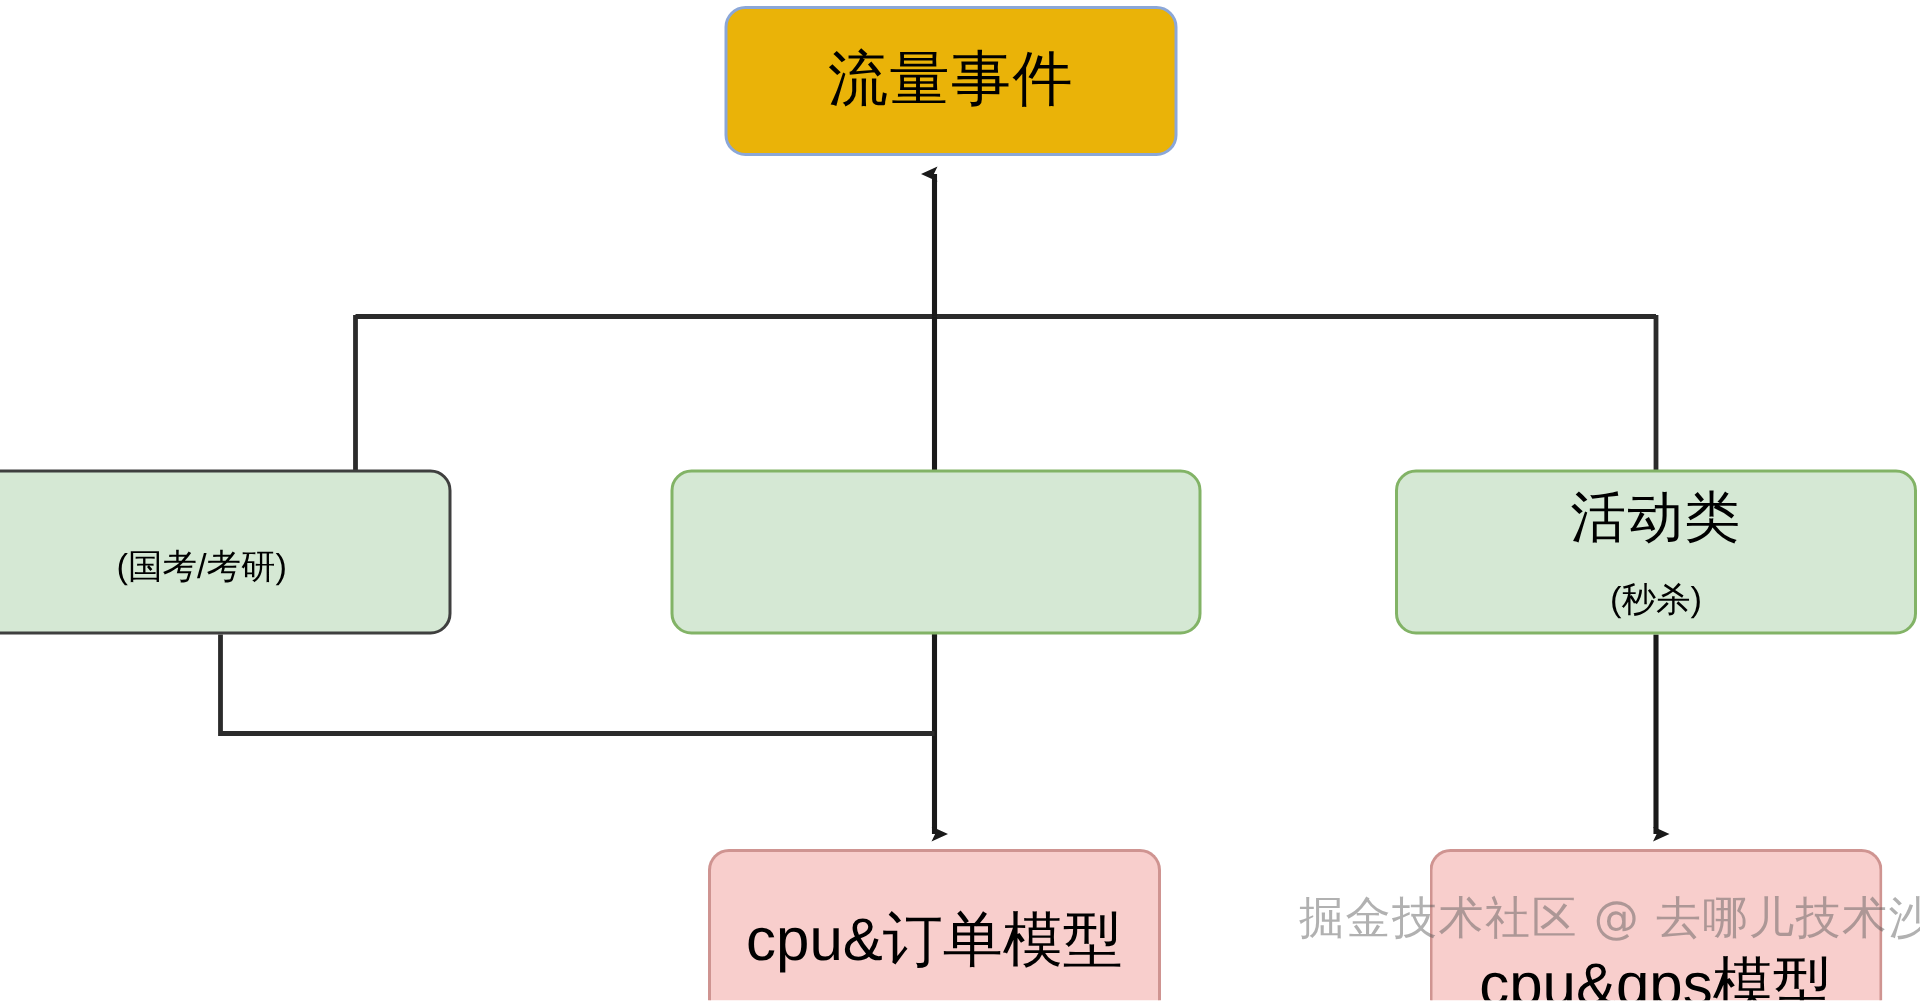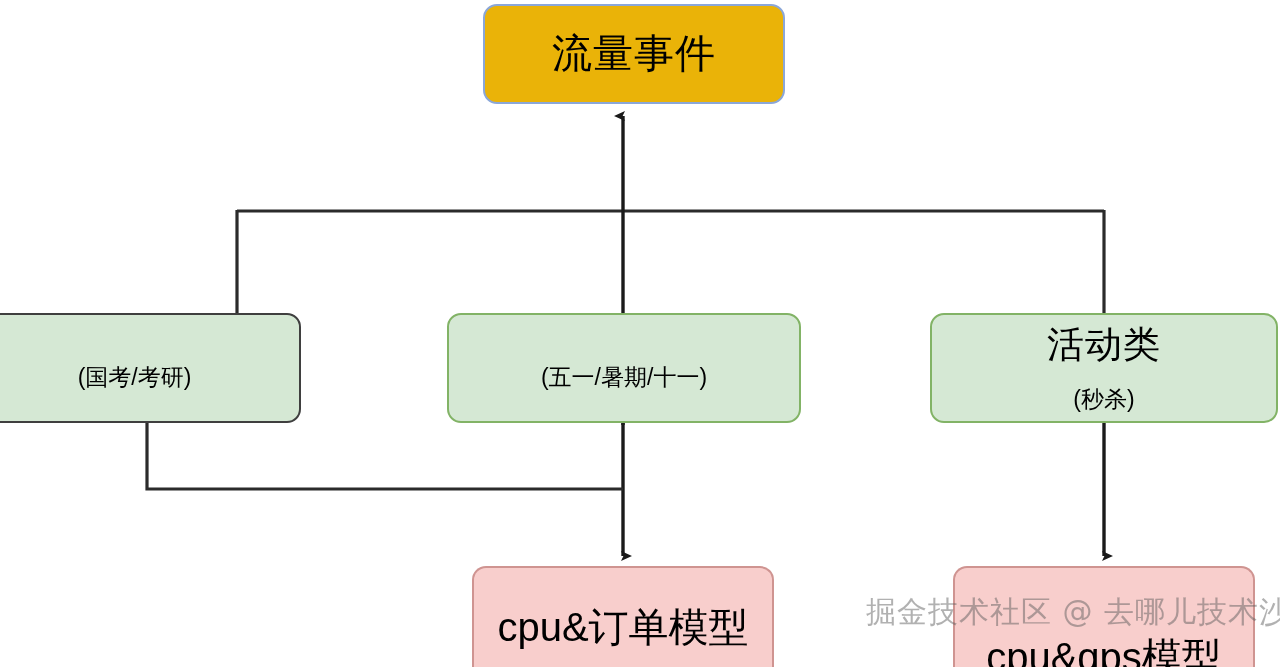--- a/index.html
+++ b/index.html
@@ -151,21 +151,20 @@
 
   <div class="node single" id="node-traffic-event">
     <span class="line1">流量事件</span>
   </div>
 
   <div class="node cat" id="node-cat-exam">
     <span class="line2">(国考/考研)</span>
   </div>
 
   <div class="node cat" id="node-cat-holiday">
-    <span class="line2">(五一/暑期/十一)</span>
   </div>
 
   <div class="node cat" id="node-cat-activity">
     <span class="line1">活动类</span>
     <span class="line2">(秒杀)</span>
   </div>
 
   <div class="node model" id="node-model-order">
     <span class="line1">cpu&amp;订单模型</span>
   </div>

